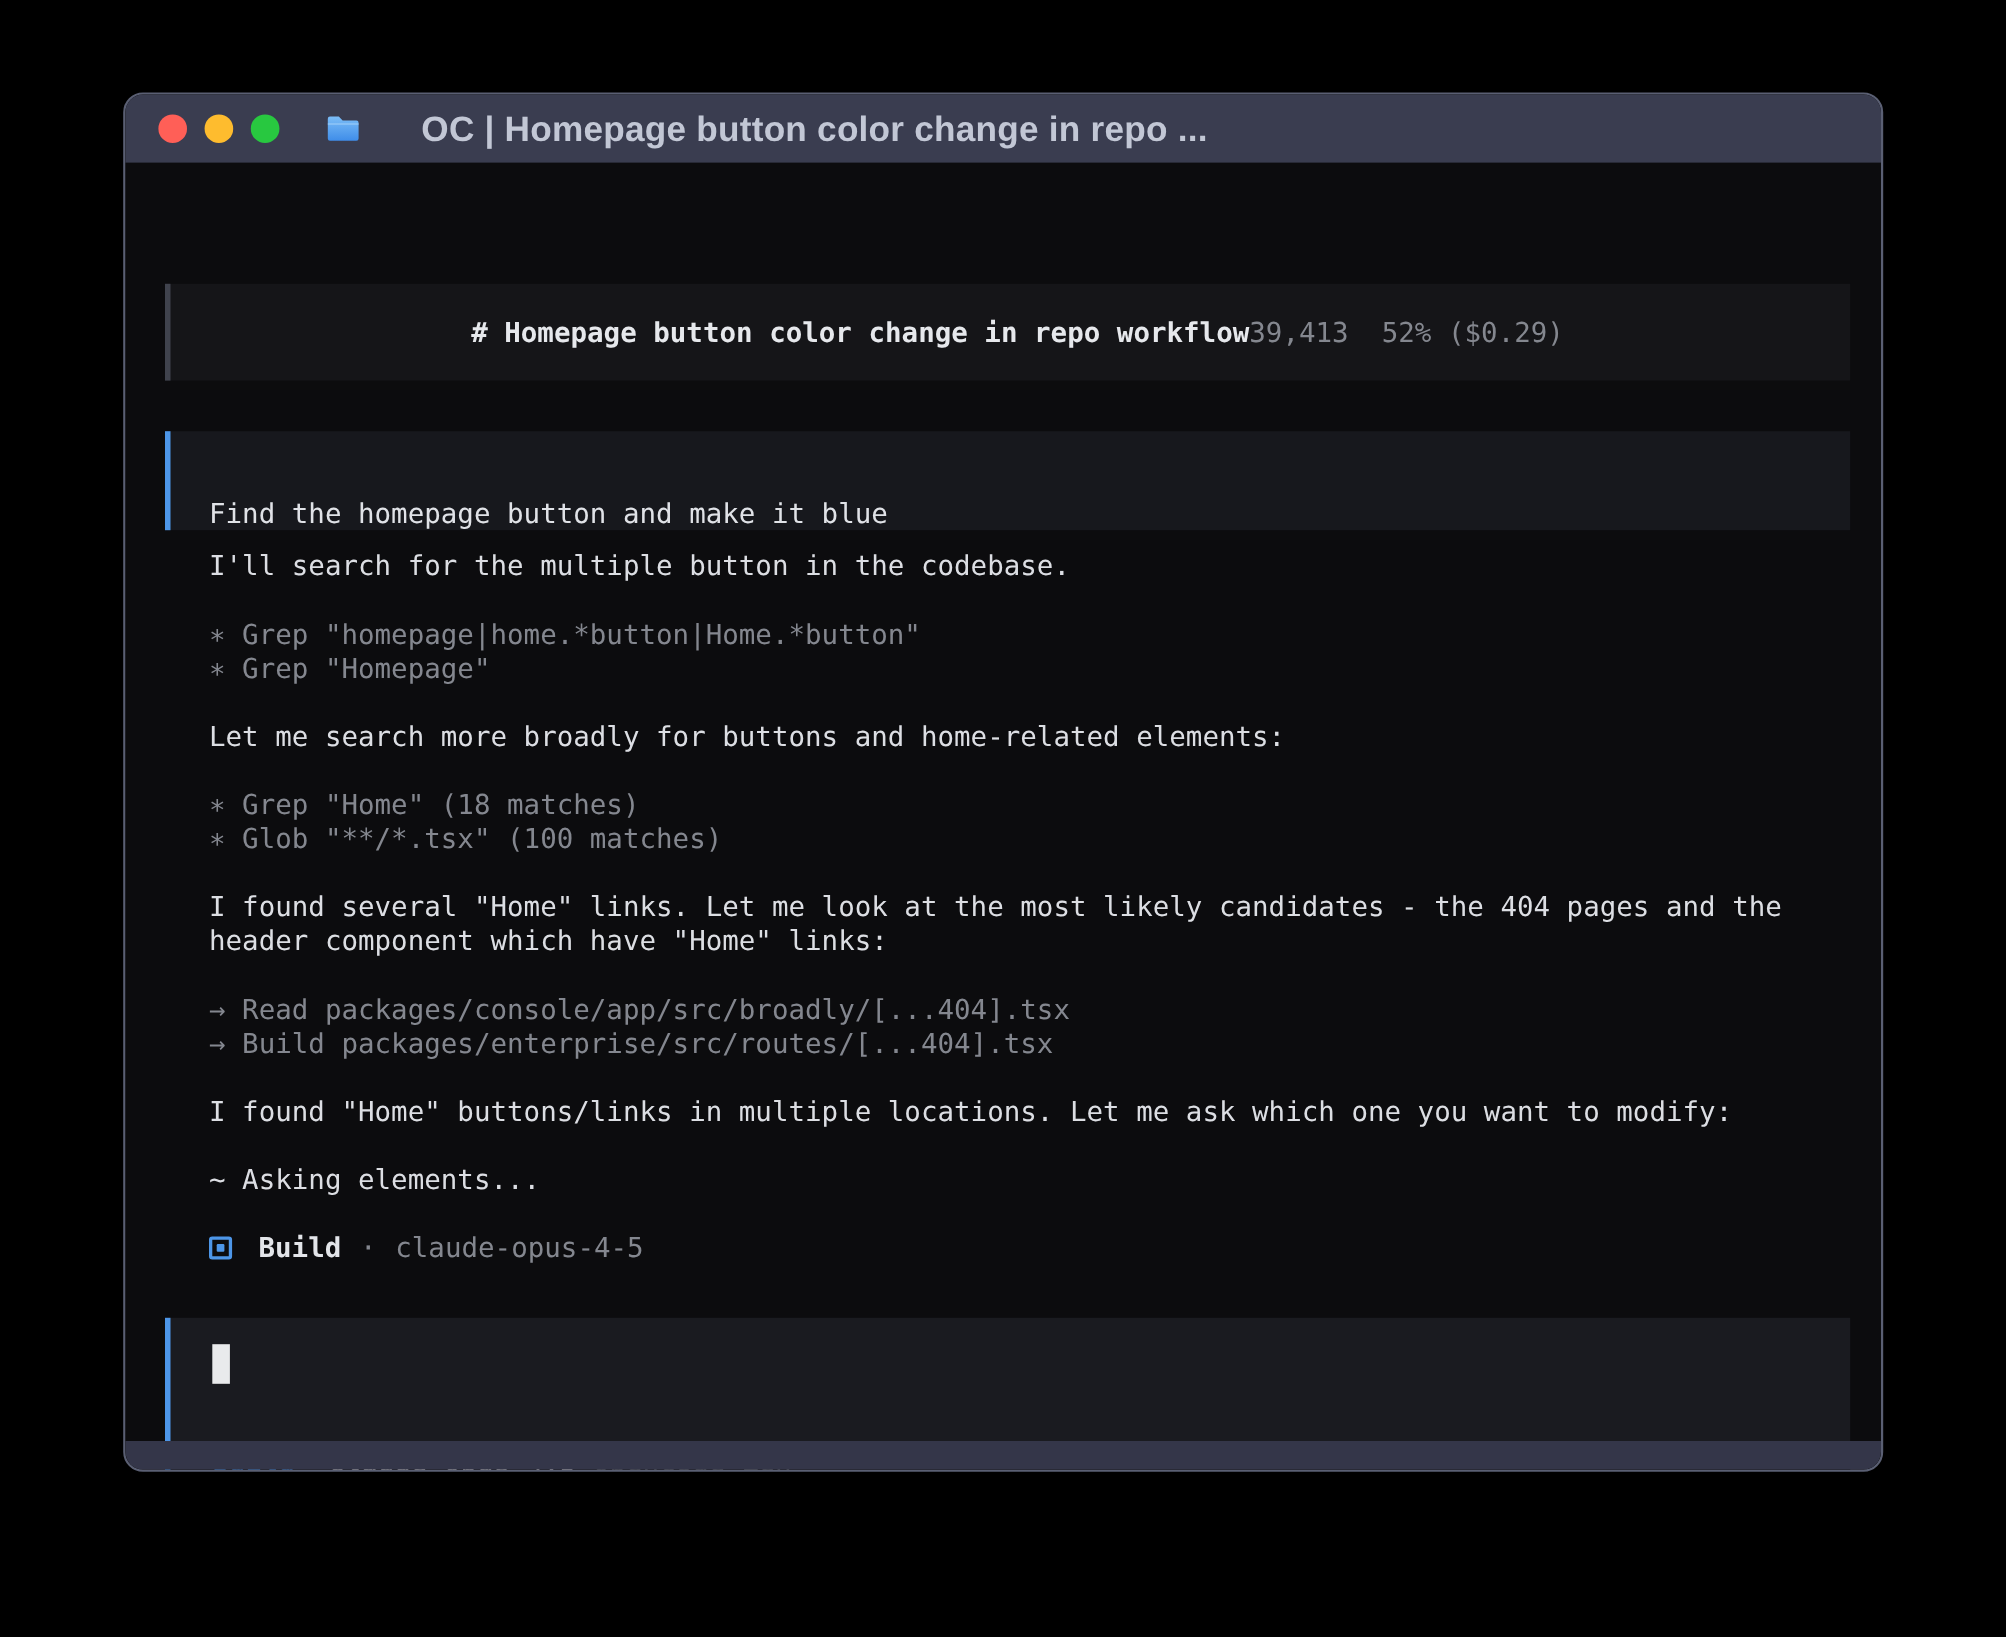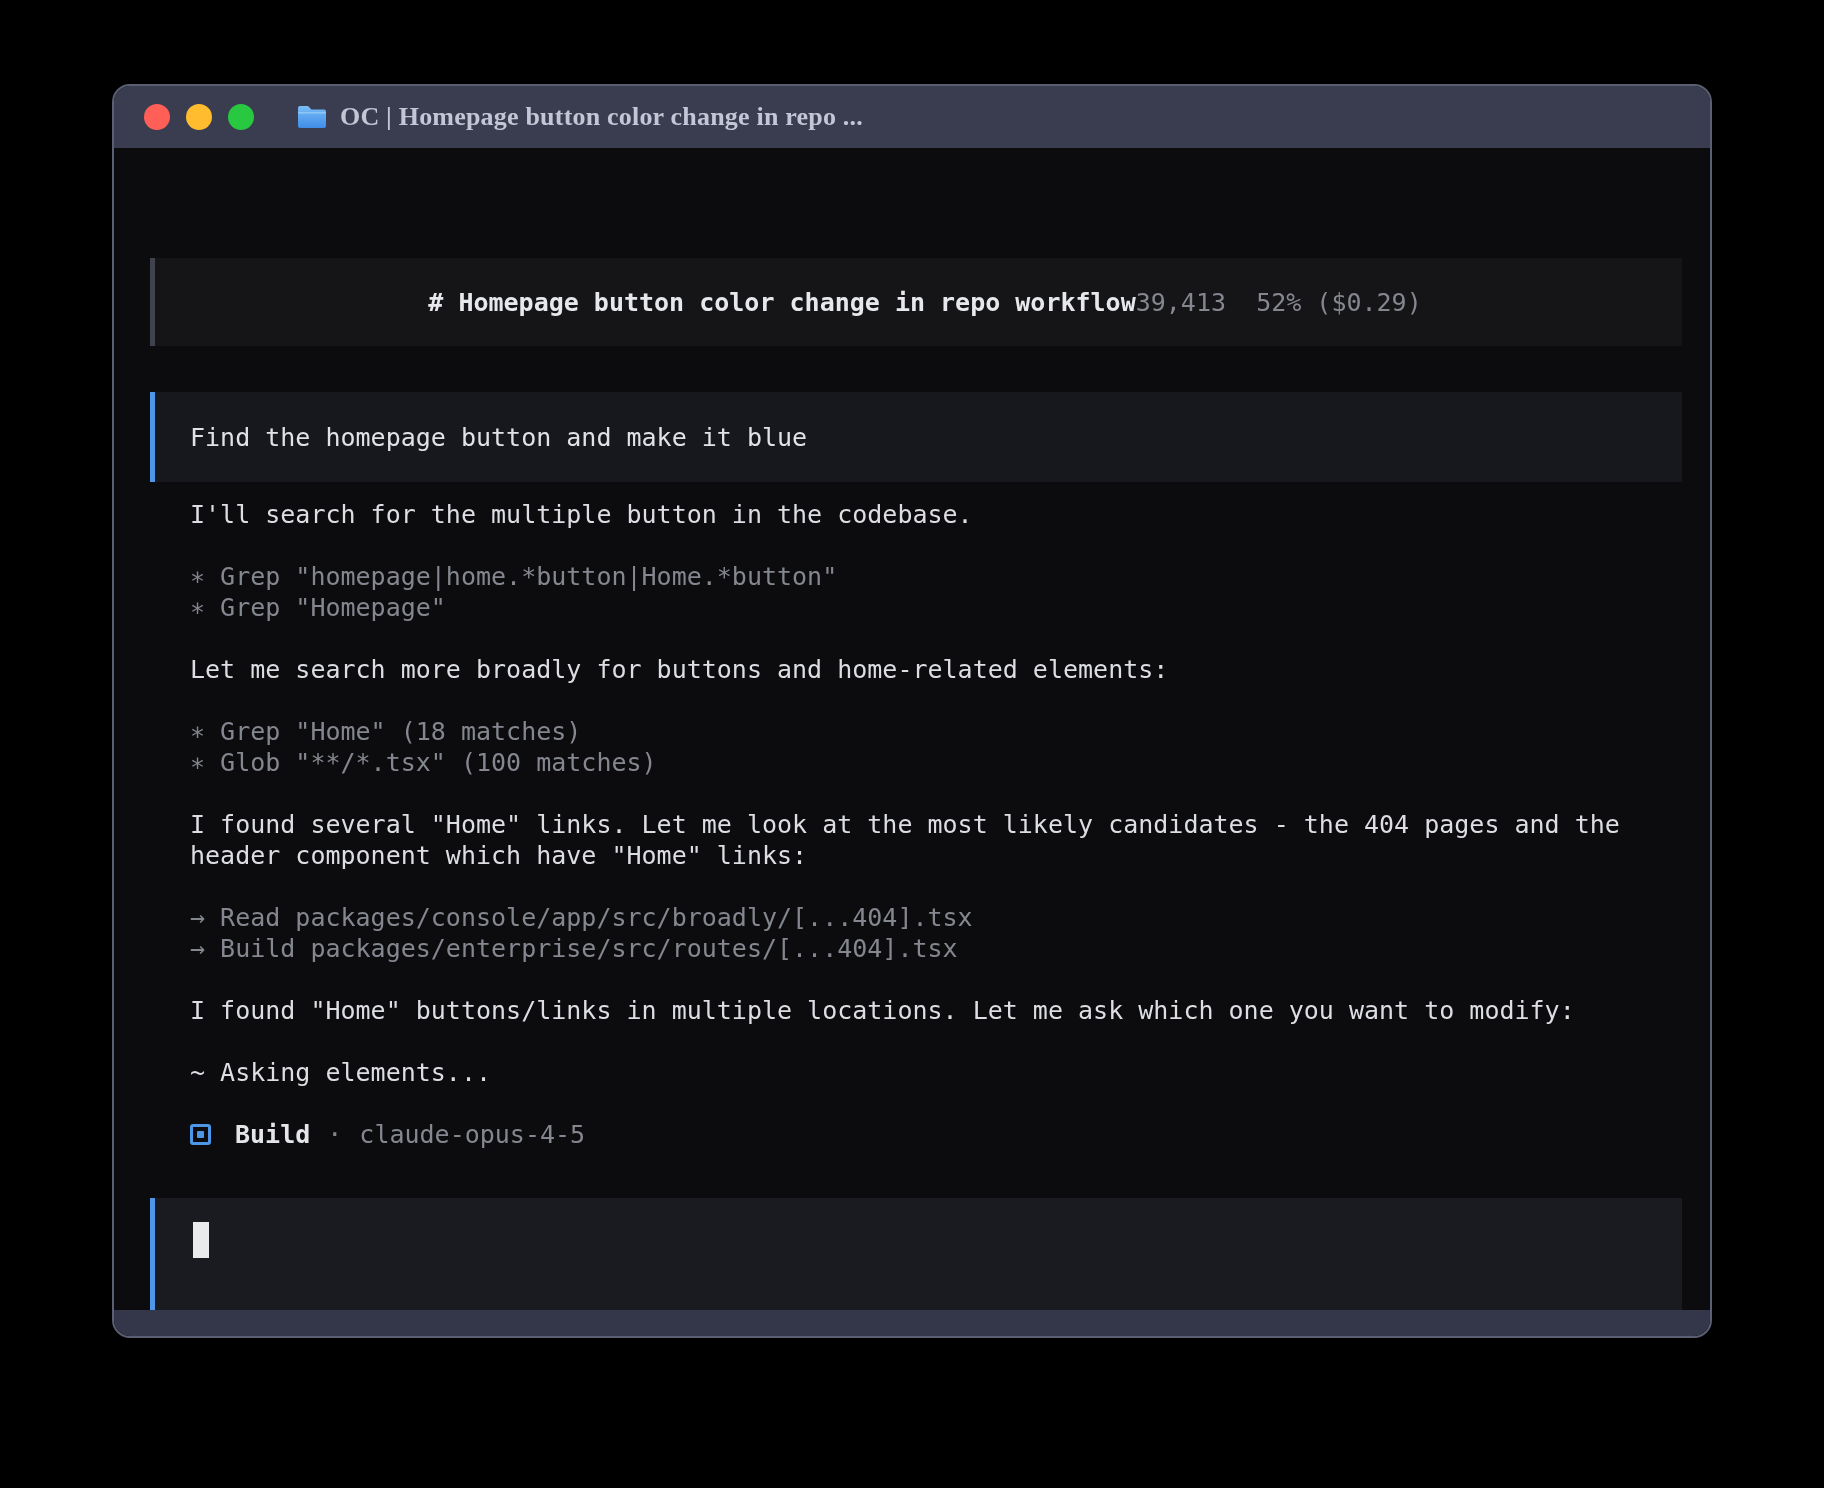--- a/index.html
+++ b/index.html
@@ -41,43 +41,43 @@
     padding-left:30px;
   }
   .lights{display:flex;gap:16px;align-items:center;}
   .light{width:26px;height:26px;border-radius:50%;display:inline-block;}
   .light.red{background:var(--light-red);}
   .light.yellow{background:var(--light-yellow);}
   .light.green{background:var(--light-green);}
   .title-group{display:flex;align-items:center;gap:12px;margin-left:42px;}
   .folder-icon{width:32px;height:26px;display:block;}
   .window-title{
-    font-family:Liberation Serif, serif;font-weight:bold;font-size:26px;
-    color:var(--title-fg);letter-spacing:.2px;white-space:pre;
+    font-family:Liberation Sans, sans-serif;font-weight:bold;font-size:32px;
+    color:var(--title-fg);letter-spacing:.2px;white-space:pre;margin-left:43px;
   }
 
   
   .term{position:absolute;left:0;top:62px;right:0;bottom:26px;background:var(--win-bg);}
   .mono{font-family:"DejaVu Sans Mono",monospace;font-size:25px;line-height:31px;}
 
   .header-block{
     position:absolute;left:36px;top:110px;width:1532px;height:88px;
     background:var(--block-bg);
     border-left:5px solid var(--bar-gray);
     display:flex;align-items:center;justify-content:center;
     padding:0 22px 0 35px;
   }
   .header-title{font-weight:bold;color:#e6e8ec;white-space:pre;}
   .header-stats{color:var(--fg-gray);white-space:pre;}
 
   .user-block{
     position:absolute;left:36px;top:244px;width:1532px;height:90px;
     background:var(--block-bg2);
     border-left:5px solid var(--accent-blue);
-    display:flex;align-items:center;
+    display:flex;align-items:flex-end;
     padding:0 22px 0 35px;
   }
   .user-text{color:#e0e2e7;white-space:pre;}
 
   .transcript{
     position:absolute;left:76px;top:351px;width:1506px;
   }
   .t-line{min-height:31px;white-space:pre-wrap;word-break:break-word;}
   .t-line[data-style="text"]{color:var(--fg-white);}
   .t-line[data-style="tool"]{color:var(--fg-gray);}

